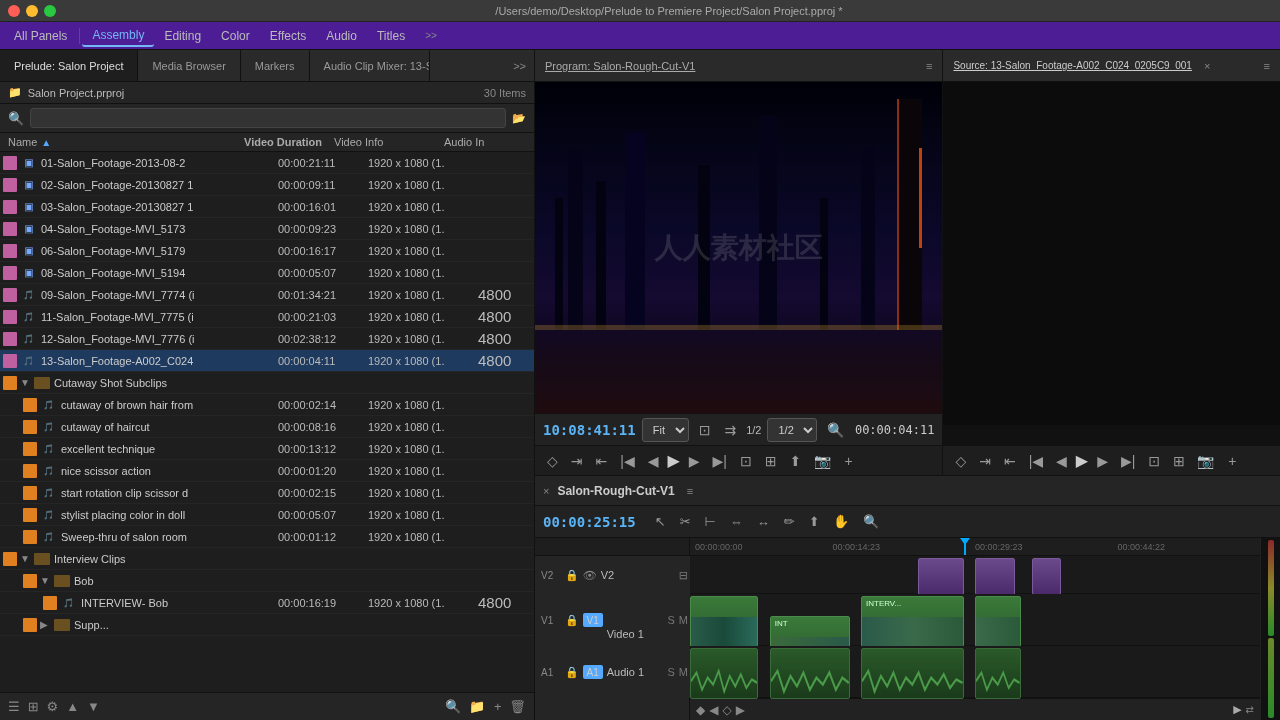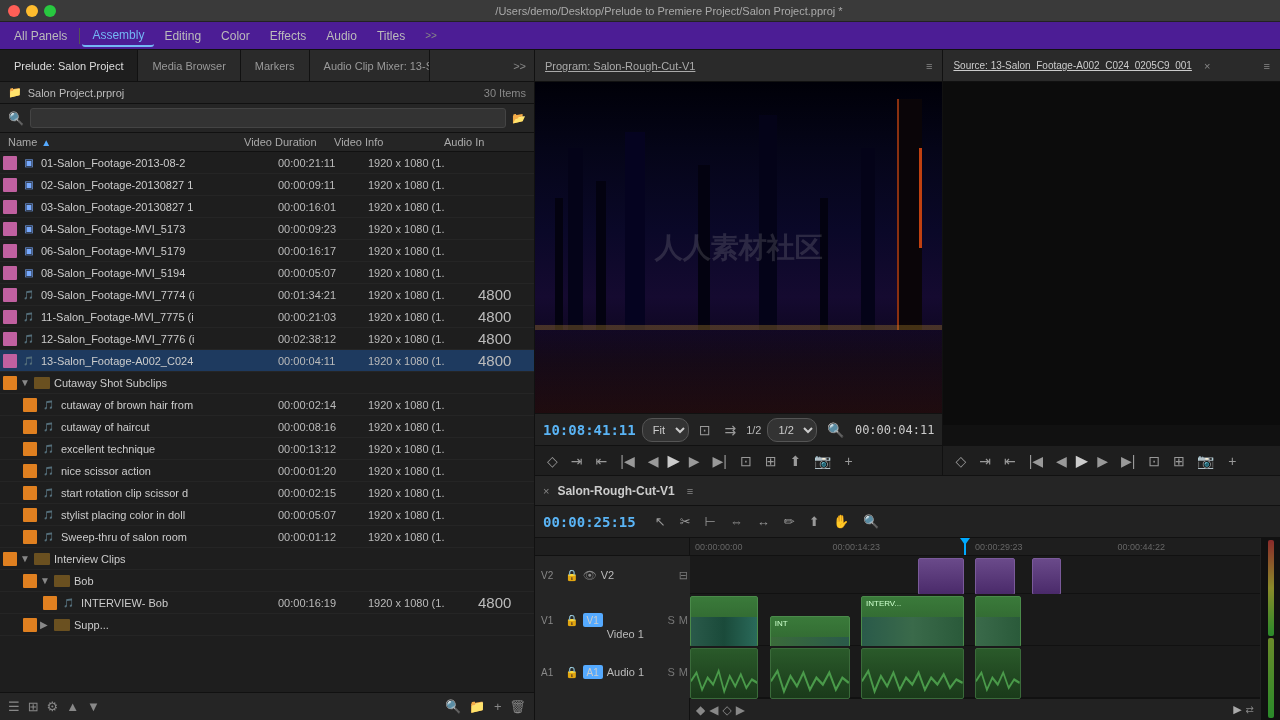--- a/index.html
+++ b/index.html
@@ -110,21 +110,21 @@
     }
     .search-icon { color: #888; font-size: 13px; }
 
     .column-headers {
       display: flex;
       background: #252525;
       border-bottom: 1px solid #111;
       padding: 3px 0;
     }
     .col-name { width: 240px; padding: 0 8px; color: #aaa; display: flex; align-items: center; gap: 4px; }
-    .col-dur { width: 90px; padding: 0 4px; color: #aaa; }
+    .col-dur { width: 90px; padding: 0 4px; color: #aaa; font-weight: bold; }
     .col-info { width: 110px; padding: 0 4px; color: #aaa; }
     .col-audio { width: 60px; padding: 0 4px; color: #aaa; }
 
     .file-list {
       flex: 1;
       overflow-y: auto;
       background: #1e1e1e;
     }
     .file-list::-webkit-scrollbar { width: 8px; }
     .file-list::-webkit-scrollbar-track { background: #1a1a1a; }
@@ -214,21 +214,21 @@
       gap: 6px;
       height: 32px;
     }
     .timecode-display { color: #5ab4f5; font-size: 14px; font-weight: bold; font-family: monospace; }
     .fit-dropdown {
       background: #333;
       border: 1px solid #555;
       color: #ccc;
       padding: 4px 6px;
       font-size: 11px;
-      border-radius: 10px;
+      border-radius: 3px;
       cursor: pointer;
     }
     .ctrl-btn { color: #999; cursor: pointer; font-size: 14px; padding: 2px 4px; }
     .play-btn { color: #ccc; cursor: pointer; font-size: 16px; }
     .fraction-display { color: #bbb; font-size: 11px; }
     .dur-display { color: #ccc; font-size: 12px; font-family: monospace; margin-left: auto; }
 
     .timeline-area {
       flex: 1;
       display: flex;

